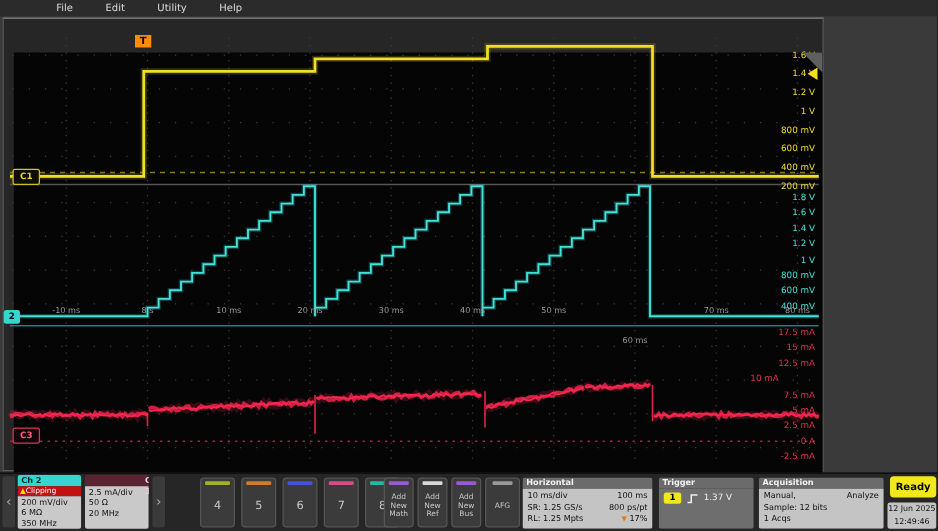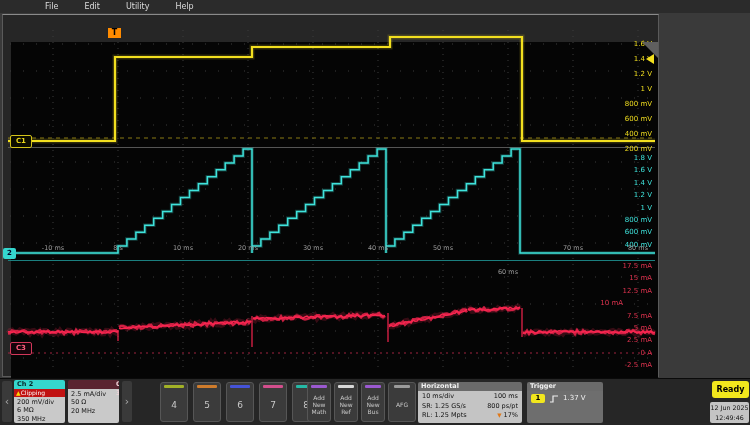--- a/index.html
+++ b/index.html
@@ -259,20 +259,31 @@
       <div class="hdr">Trigger</div>
       <div class="body">
         <span id="trig-chip" style="background:#f2e71d;">1</span>
         <svg width="10" height="10">
             <path d="M1,8 H4 V2 H9" fill="none" stroke="#eeeeee" stroke-width="1.2"></path>
           </svg>
         <span style="font-size:7px;">1.37 V</span>
       </div>
     </div>
 
+    <div class="info-panel" id="acquisition-panel" style="left:607px;width:100px;">
+      <div class="hdr">Acquisition</div>
+      <div class="body">
+        <div class="hrow">
+            <span>Manual,</span>
+            <span>Analyze</span>
+          </div>
+        <div>Sample: 12 bits</div>
+        <div>1 Acqs</div>
+      </div>
+    </div>
 
     <div id="ready-badge" style="background:#f2e71d;">Ready</div>
     <div id="datetime">
       <div>12 Jun 2025</div>
       <div>12:49:46</div>
     </div>
   </div>
 
 </div>
 

